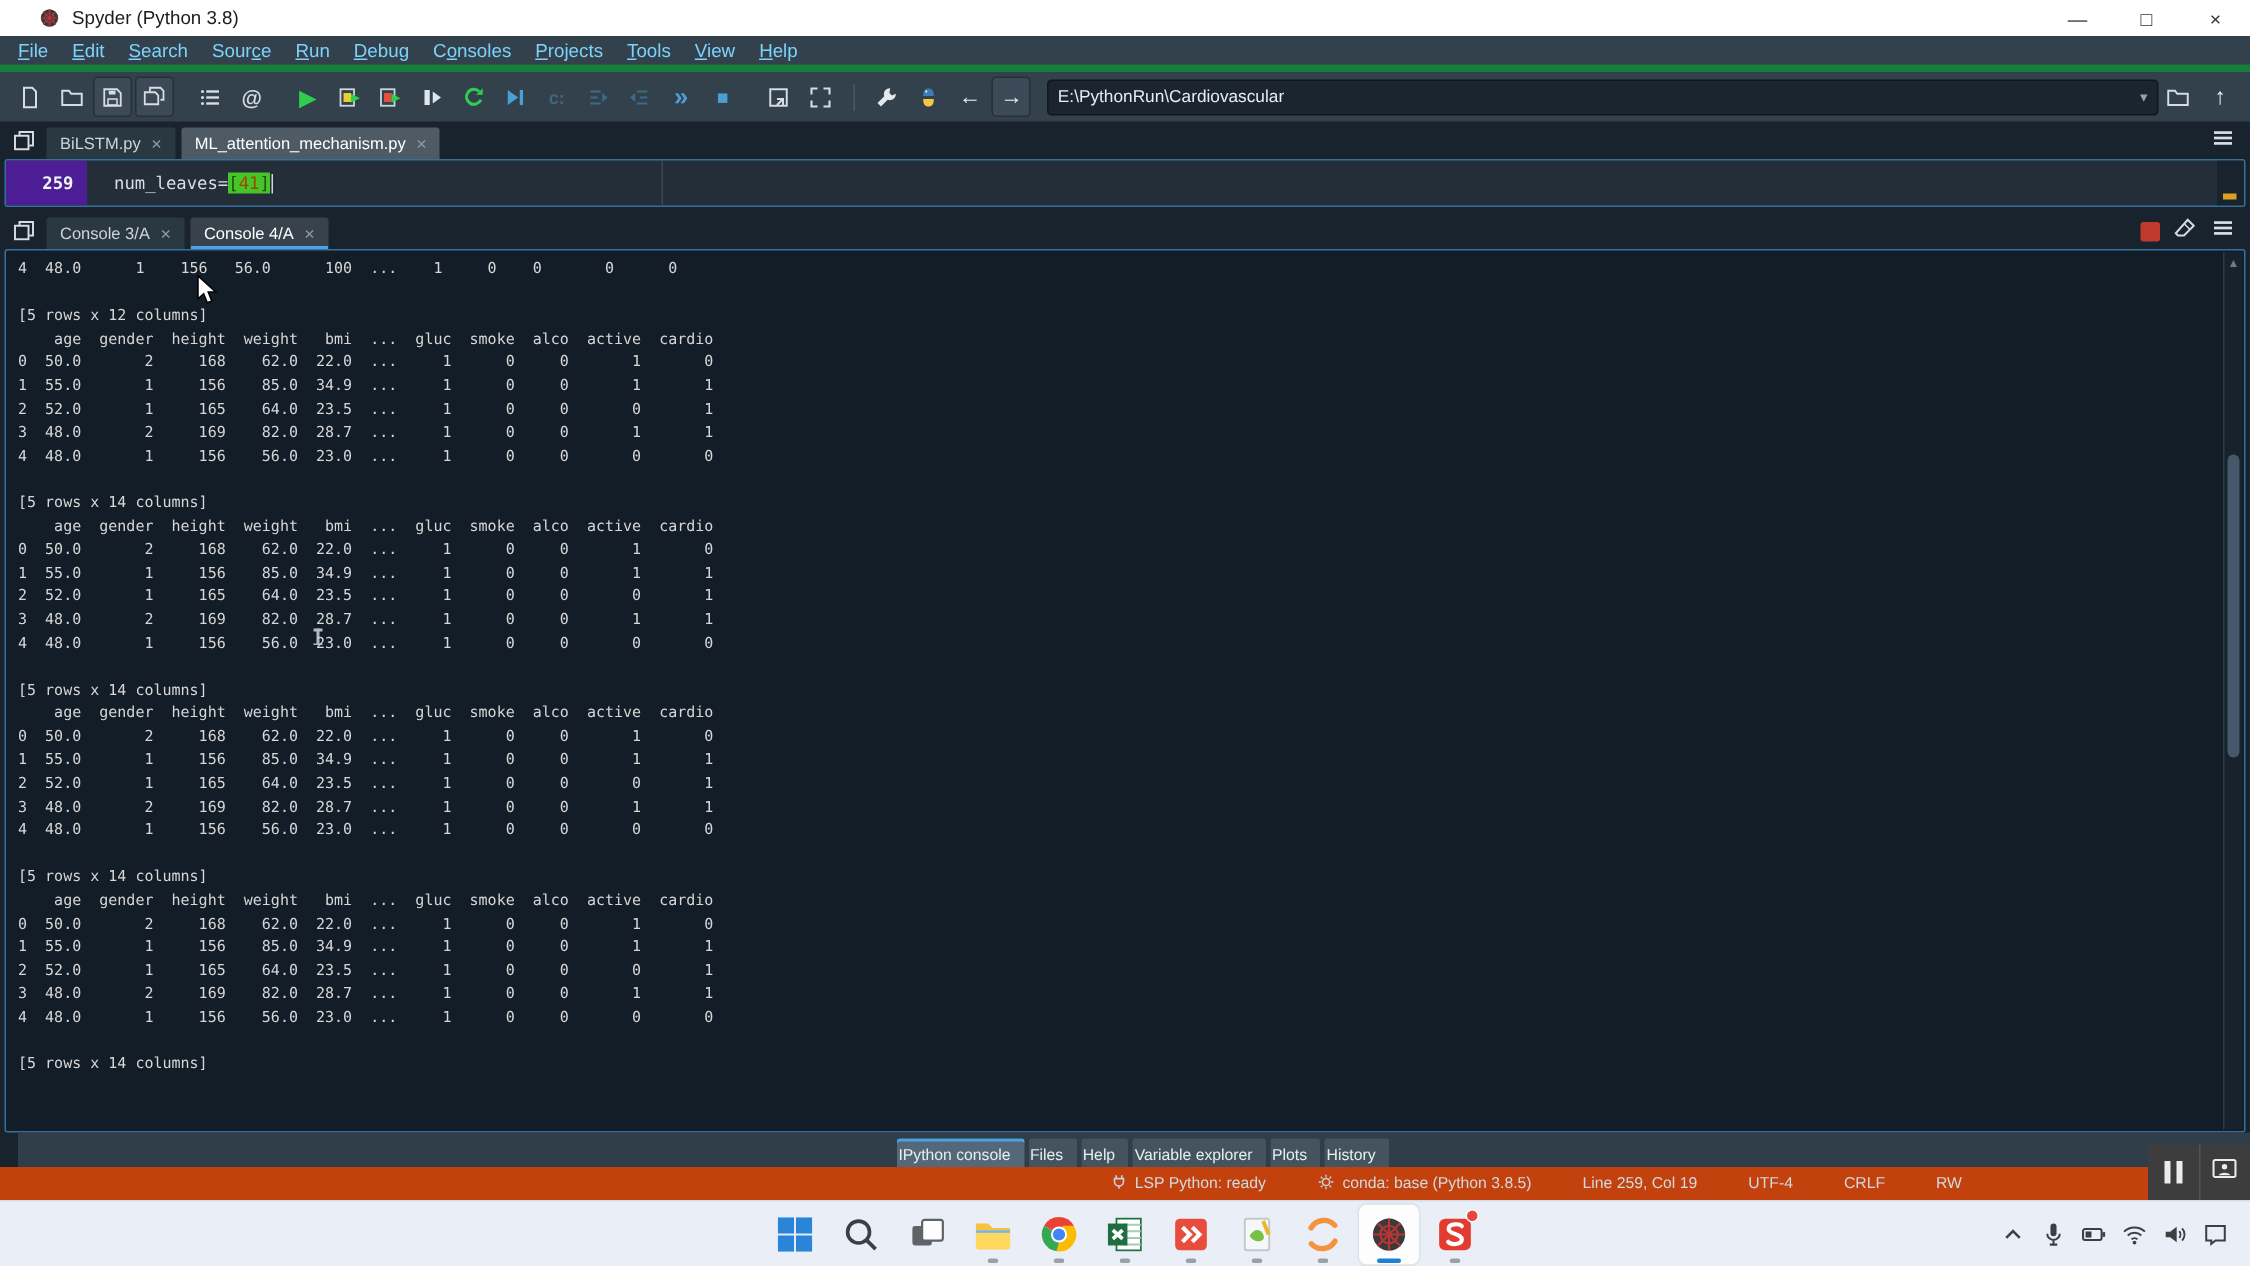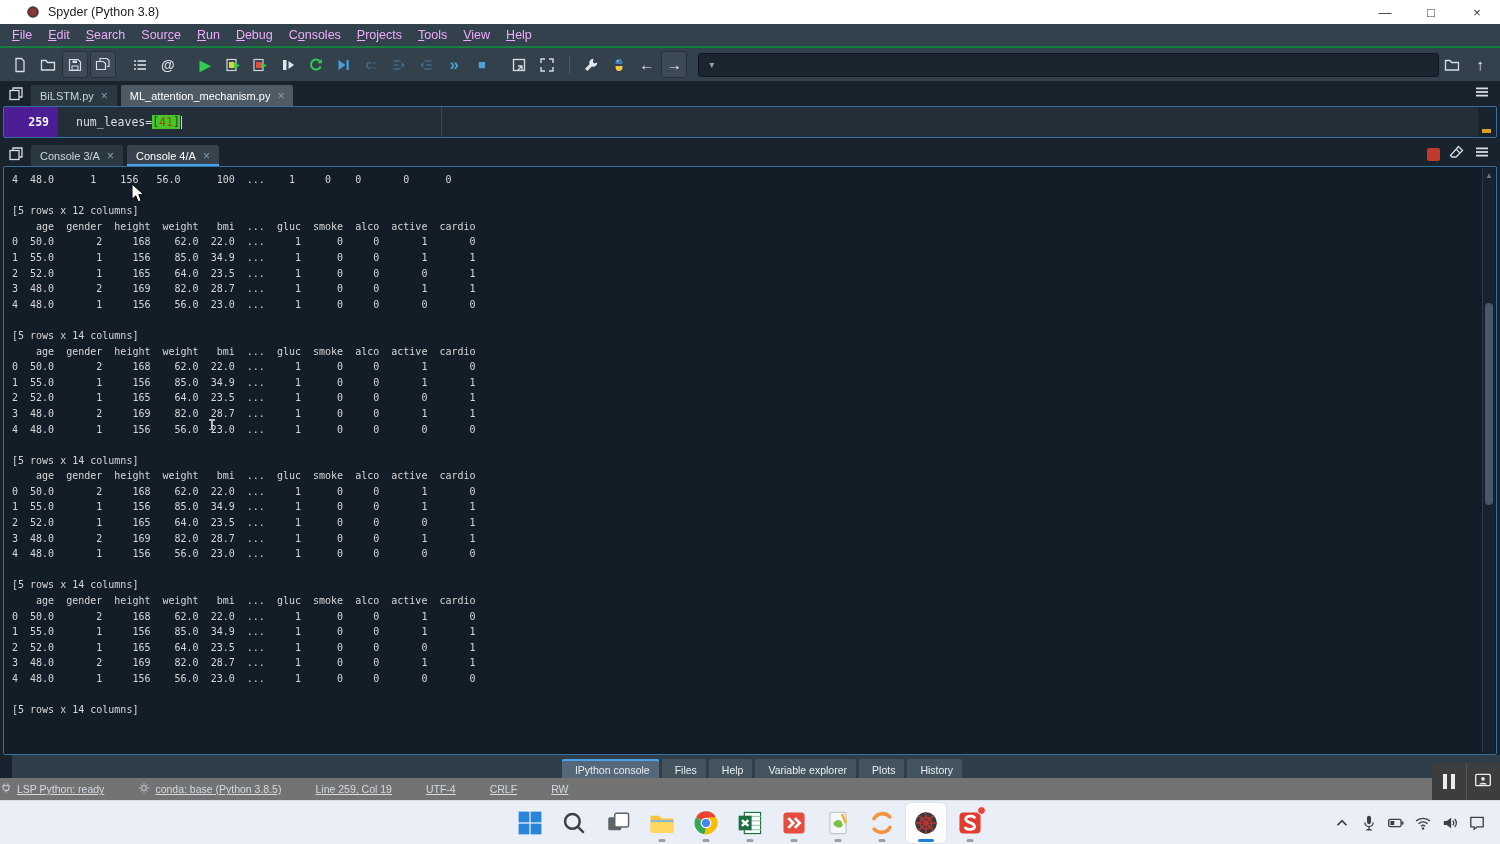--- a/index.html
+++ b/index.html
@@ -9,22 +9,22 @@
 
   
   .titlebar { height:24px; background:#ffffff; display:flex; align-items:center; color:#1c1c1c;
               font-size:12.5px; flex:0 0 auto; }
   .titlebar .appicon { margin:0 8px 0 26px; display:flex; }
   .wincontrols { margin-left:auto; display:flex; align-items:center; height:100%; }
   .wctl { width:46px; height:100%; display:flex; align-items:center; justify-content:center;
           color:#333; font-size:13px; }
 
   
-  .menubar { height:24px; background:#32414b; display:flex; align-items:center; padding-left:4px;
-             color:#f0abfc; font-size:12.5px; flex:0 0 auto; border-bottom:2px solid #15803d; }
+  .menubar { height:24px; background:#32414b; display:flex; align-items:flex-start; padding-left:4px;
+             color:#7dd3fc; font-size:12.5px; flex:0 0 auto; border-bottom:5px solid #15803d; }
   .mitem { padding:3px 8px; cursor:default; }
   .mitem u { text-decoration:underline; }
 
   
   .toolbar { height:34px; background:#32414b; display:flex; align-items:center; padding:0 6px;
              flex:0 0 auto; border-bottom:1px solid #1b242c; }
   .tbtn { width:27px; height:27px; display:flex; align-items:center; justify-content:center;
           margin:0 1px; border-radius:3px; }
   .tbtn.boxed { background:#3b4a56; border:1px solid #25303a; }
   .tbtn.dim { opacity:.45; }
@@ -81,28 +81,28 @@
   .cscroll { position:absolute; top:1px; right:1px; bottom:1px; width:13px; background:#18222c;
              border-left:1px solid #2b3946; }
   .cscroll .uparr { display:block; text-align:center; color:#6b7b88; font-size:8px; padding-top:3px; }
   .cthumb { position:absolute; left:2px; right:2px; top:135px; height:202px; background:#46586a;
             border-radius:6px; }
 
   
   .panetabs { height:23px; background:#2f3e49; display:flex; align-items:flex-end;
               justify-content:center; gap:3px; flex:0 0 auto; padding-bottom:0;
               transform:translateX(12px); }
-  .ptab { height:19px; padding:2px 9px 0 13px; background:#44545f; color:#e8eef2; font-size:10.5px;
+  .ptab { height:19px; padding:2px 9px 0 1px; background:#44545f; color:#e8eef2; font-size:10.5px;
           display:flex; align-items:center; border-radius:2px 2px 0 0; }
   .ptab.active { background:#54687a; box-shadow:inset 0 2px 0 #4aa3e8; }
 
   
-  .statusbar { height:22px; background:#737373; color:#d2dae0; font-size:10.5px; display:flex;
-               align-items:center; gap:34px; padding-right:192px;
-               flex:0 0 auto;text-decoration:underline; }
+  .statusbar { height:22px; background:#c2410c; color:#d2dae0; font-size:10.5px; display:flex;
+               align-items:center; justify-content:flex-end; gap:34px; padding-right:192px;
+               flex:0 0 auto; }
   .sitem { display:flex; align-items:center; gap:5px; white-space:nowrap; }
 
   
   .taskbar { height:44px; background:#e9eef7; border-top:1px solid #d8dee8; display:flex;
              align-items:center; justify-content:center; gap:4px; flex:0 0 auto; position:relative; }
   .tslot { width:40px; height:40px; display:flex; align-items:center; justify-content:center;
            border-radius:5px; position:relative; }
   .tslot.activeapp { background:#fdfdfe; box-shadow:0 0 2px rgba(0,0,0,.15); }
   .runline { position:absolute; bottom:1px; left:50%; transform:translateX(-50%); width:7px;
              height:3px; border-radius:2px; background:#9aa0a8; }
@@ -317,20 +317,21 @@
           </svg>
         </span>
       </div>
       <div class="tbtn">
         <span class="glyph" style="color: rgb(232, 237, 241); font-size: 15px; font-weight: bold;">←</span>
       </div>
       <div class="tbtn boxed">
         <span class="glyph" style="color: rgb(232, 237, 241); font-size: 15px; font-weight: bold;">→</span>
       </div>
       <span class="pathbox">
+        <input readonly="" value="E:\PythonRun\Cardiovascular" style="">
         <span class="dd">▾</span>
       </span>
       <span class="tflex"></span>
       <div class="tbtn">
         <span style="display: flex;">
           <svg width="16" height="16" viewBox="0 0 16 16">
             <path d="M1.5 3.5h4.5l1.5 2h7v7.5H1.5z" fill="none" stroke="#d7dde2" stroke-width="1.3"></path>
           </svg>
         </span>
       </div>

